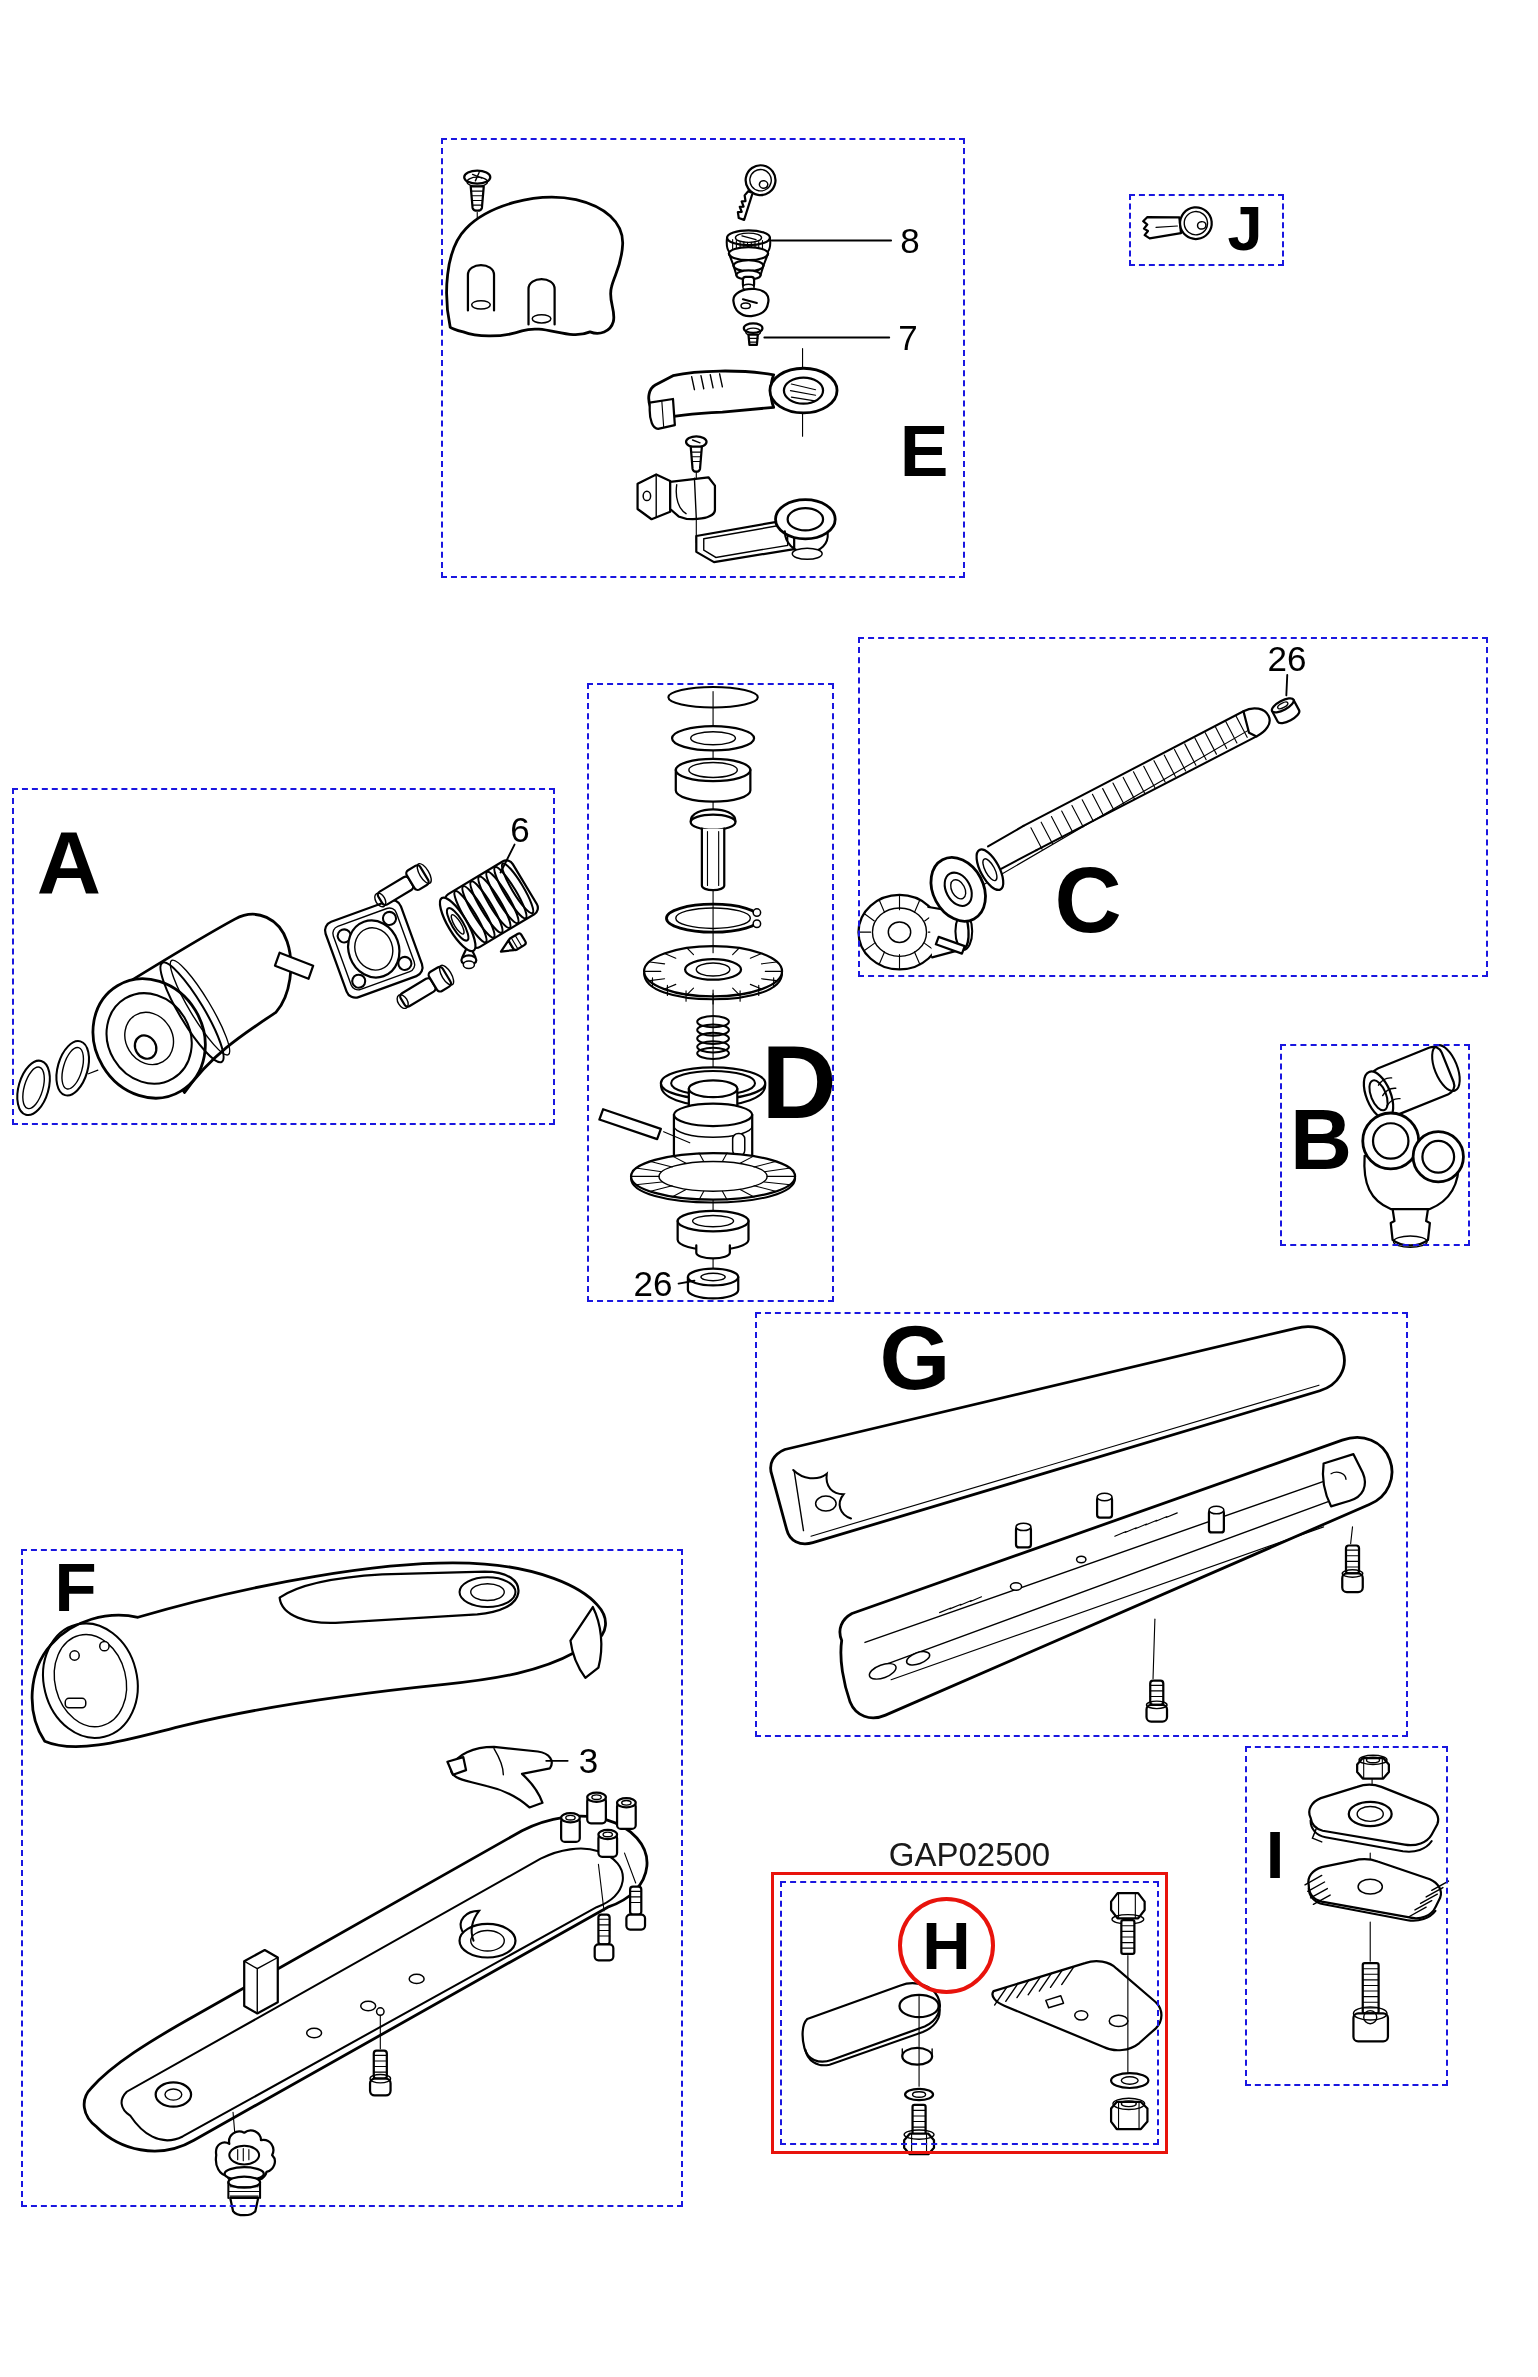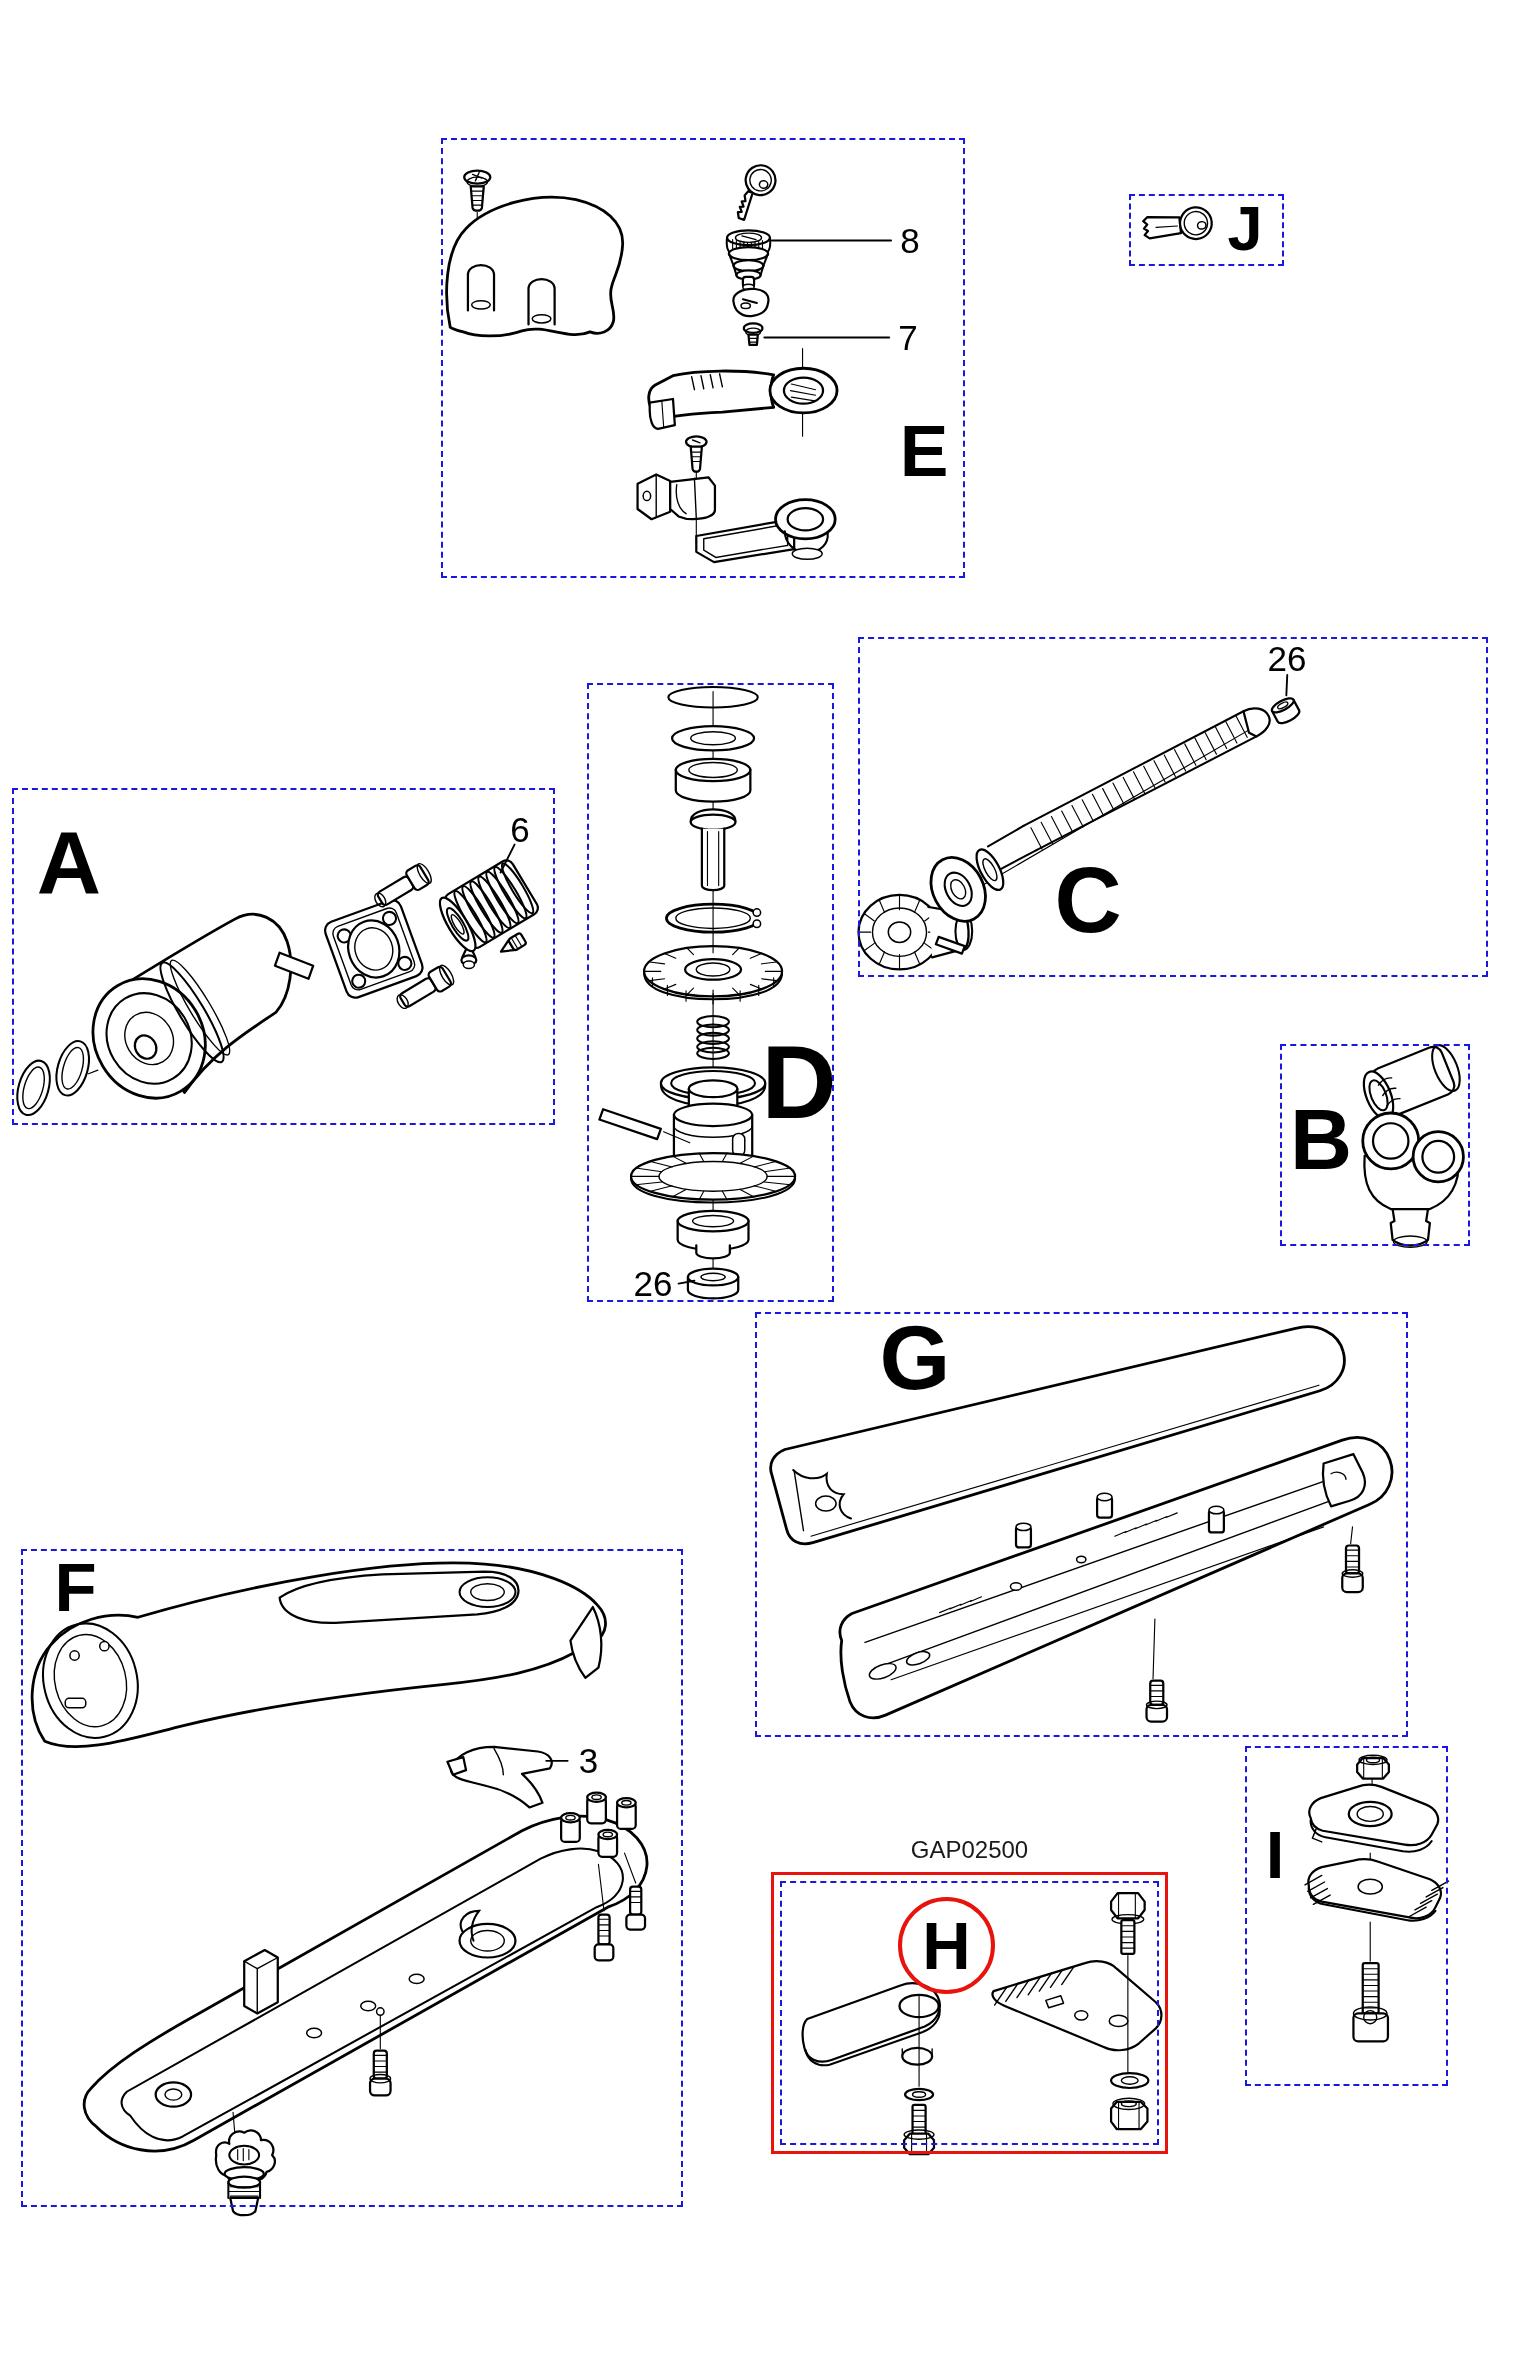--- a/index.html
+++ b/index.html
@@ -15,21 +15,21 @@
   .letter {
     position:absolute; transform:translate(-50%,-50%);
     font-weight:bold; color:#000; line-height:1; white-space:nowrap;
   }
   .num {
     position:absolute; transform:translate(-50%,-50%);
     font-size:35px; color:#000; line-height:1; white-space:nowrap;
   }
   .code-label {
     position:absolute; left:50%; top:-37px; transform:translateX(-50%);
-    font-size:24px; color:#1a1a1a; line-height:1; white-space:nowrap;
+    font-size:33px; color:#1a1a1a; line-height:1; white-space:nowrap;
   }
   .hcircle {
     position:absolute; width:97px; height:97px; border:4.7px solid #e8130c;
     border-radius:50%; display:flex; align-items:center; justify-content:center;
     background:transparent;
   }
   .hcircle .hletter { font-weight:bold; font-size:67px; color:#000; line-height:1; }
   
   .p3  { fill:#fff; stroke:#000; stroke-width:3;   stroke-linejoin:round; stroke-linecap:round; }
   .p2  { fill:#fff; stroke:#000; stroke-width:2.4; stroke-linejoin:round; stroke-linecap:round; }

